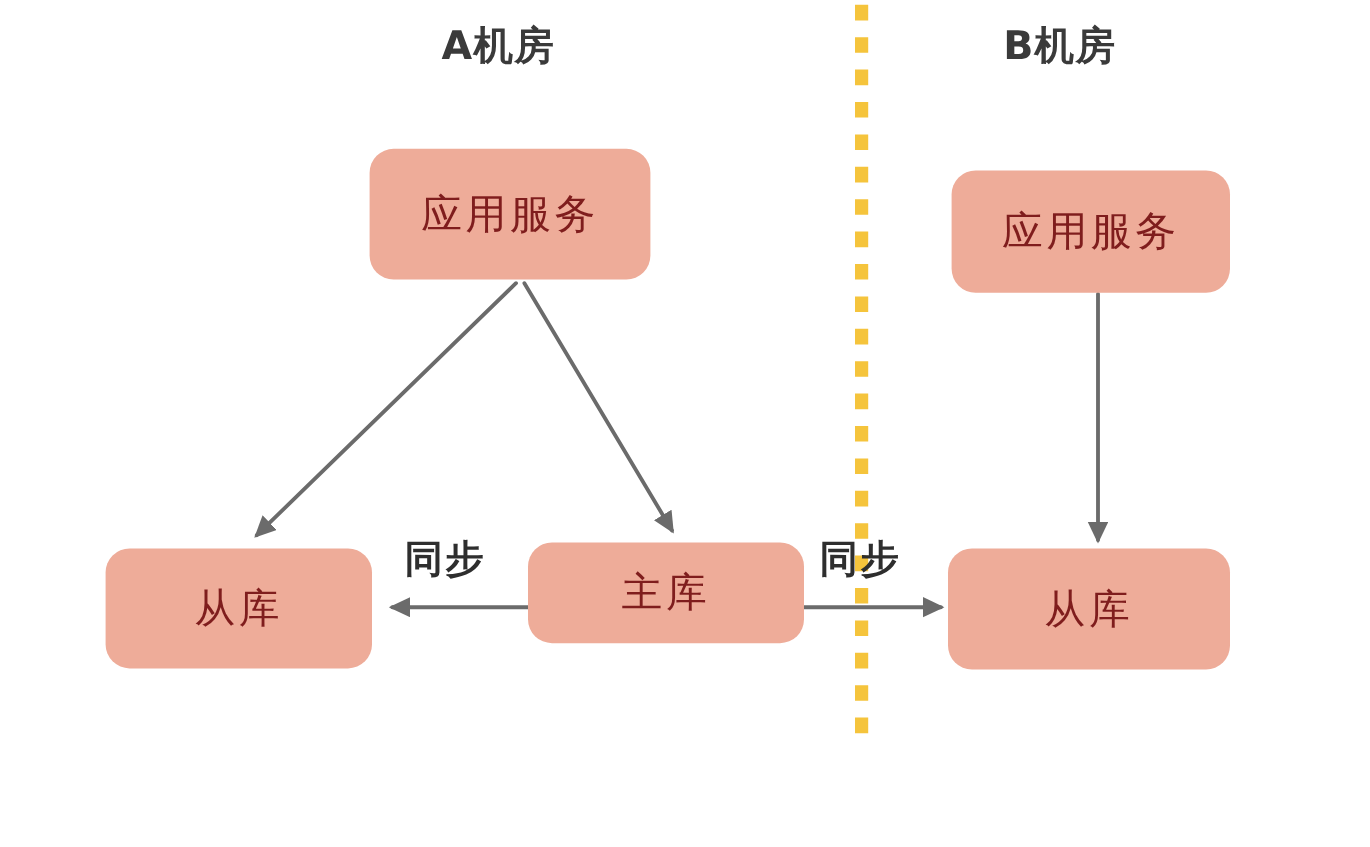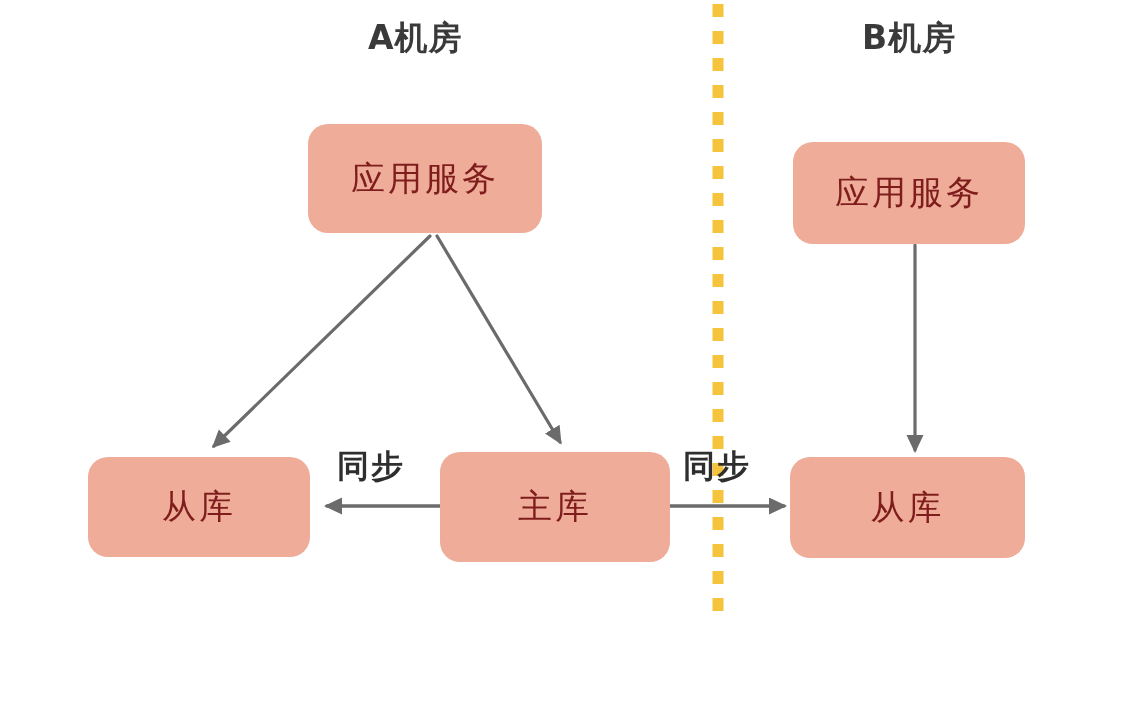--- a/index.html
+++ b/index.html
@@ -68,21 +68,21 @@
     white-space: nowrap;
     font-family: "DejaVu Sans", "Liberation Sans", sans-serif;
   }
 </style>
 </head>
 <body>
 
 <div id="canvas">
 
   <div class="zone-title" style="left:368px; top:16px;">A机房</div>
-  <div class="zone-title" style="left:862px; top:16px;">B机房</div>
+  <div class="zone-title" style="left:836px; top:16px;">B机房</div>
 
   <svg class="svg-layer" viewBox="0 0 1142 706">
     <defs>
       <marker id="ah" markerWidth="14" markerHeight="14" refX="11" refY="6" orient="auto" markerUnits="userSpaceOnUse">
         <path d="M0,0 L13,6 L0,12 Z" fill="#6b6b6b"></path>
       </marker>
       <marker id="ahbig" markerWidth="20" markerHeight="20" refX="15" refY="8.5" orient="auto" markerUnits="userSpaceOnUse">
         <path d="M0,0 L18,8.5 L0,17 Z" fill="#6b6b6b"></path>
       </marker>
     </defs>
@@ -113,21 +113,21 @@
   </svg>
 
   <div class="node-box" style="left:308px; top:124px; width:234px; height:109px;">
     <span class="node-label">应用服务</span>
   </div>
 
   <div class="node-box" style="left:88px; top:457px; width:222px; height:100px;">
     <span class="node-label">从库</span>
   </div>
 
-  <div class="node-box" style="left:440px; top:452px; width:230px; height:110px;">
+  <div class="node-box" style="left:440px; top:452px; width:230px; height:84px;">
     <span class="node-label">主库</span>
   </div>
 
   <div class="node-box" style="left:793px; top:142px; width:232px; height:102px;">
     <span class="node-label">应用服务</span>
   </div>
 
   <div class="node-box" style="left:790px; top:457px; width:235px; height:101px;">
     <span class="node-label">从库</span>
   </div>

